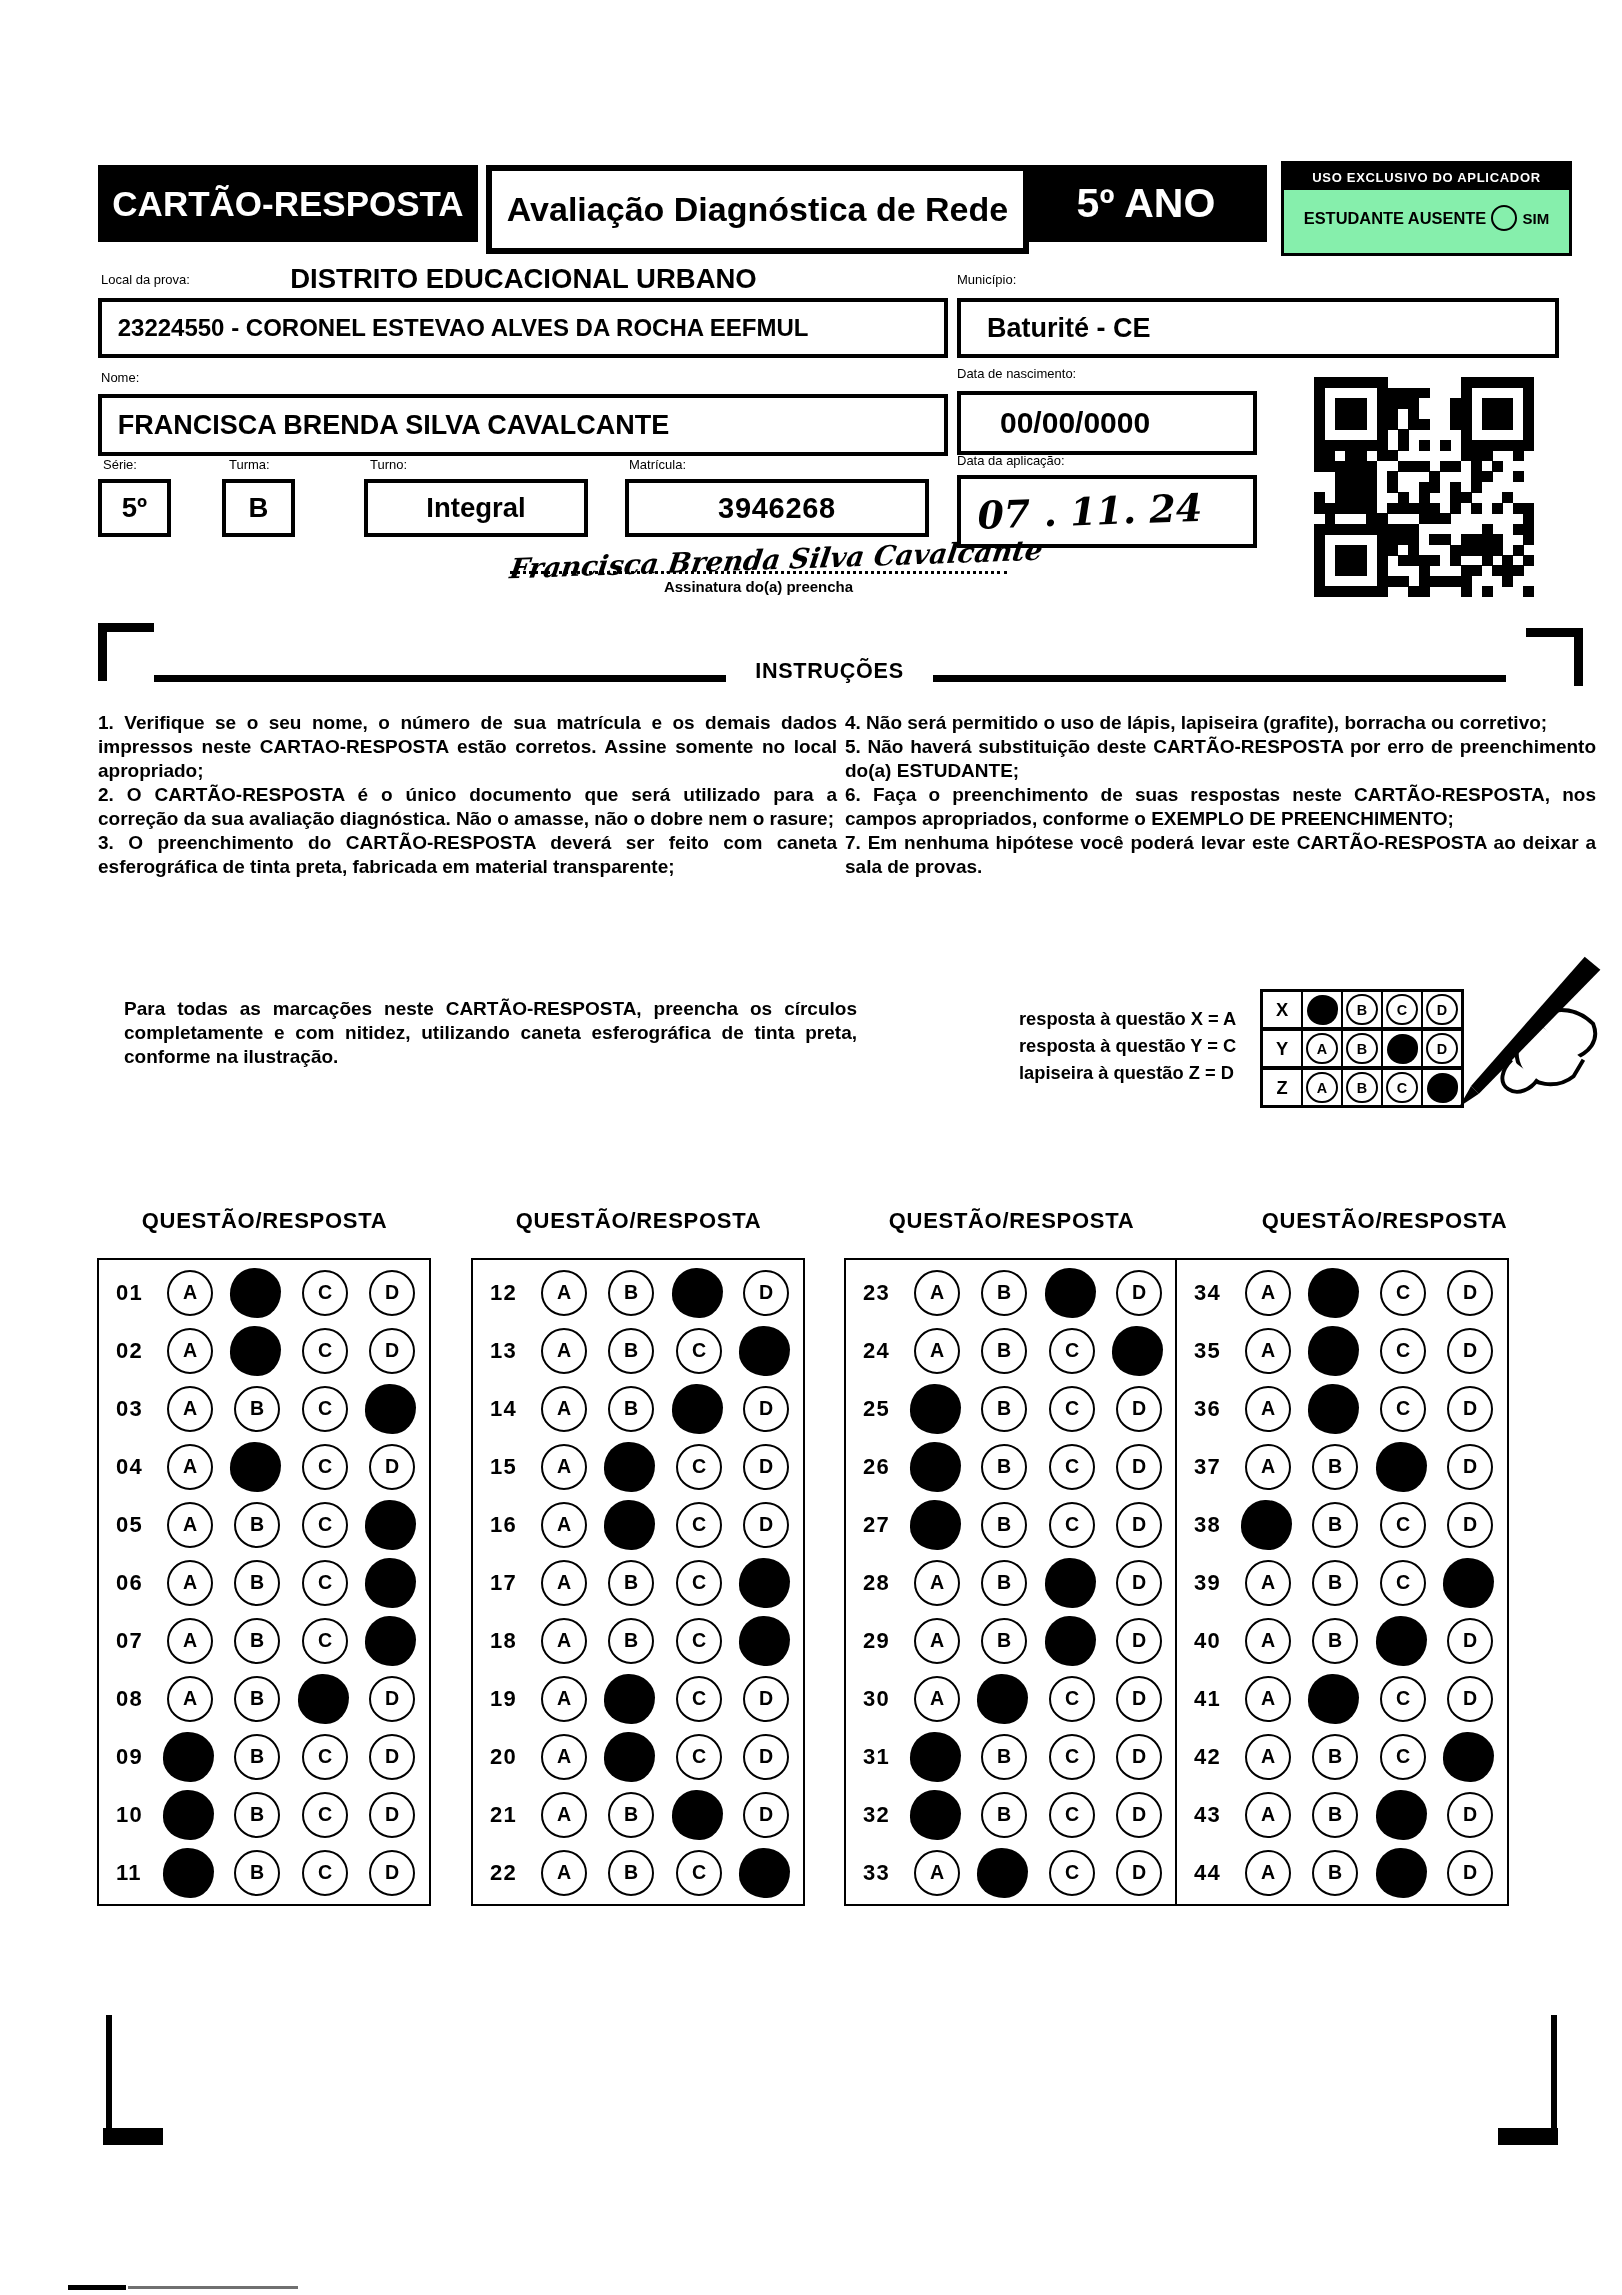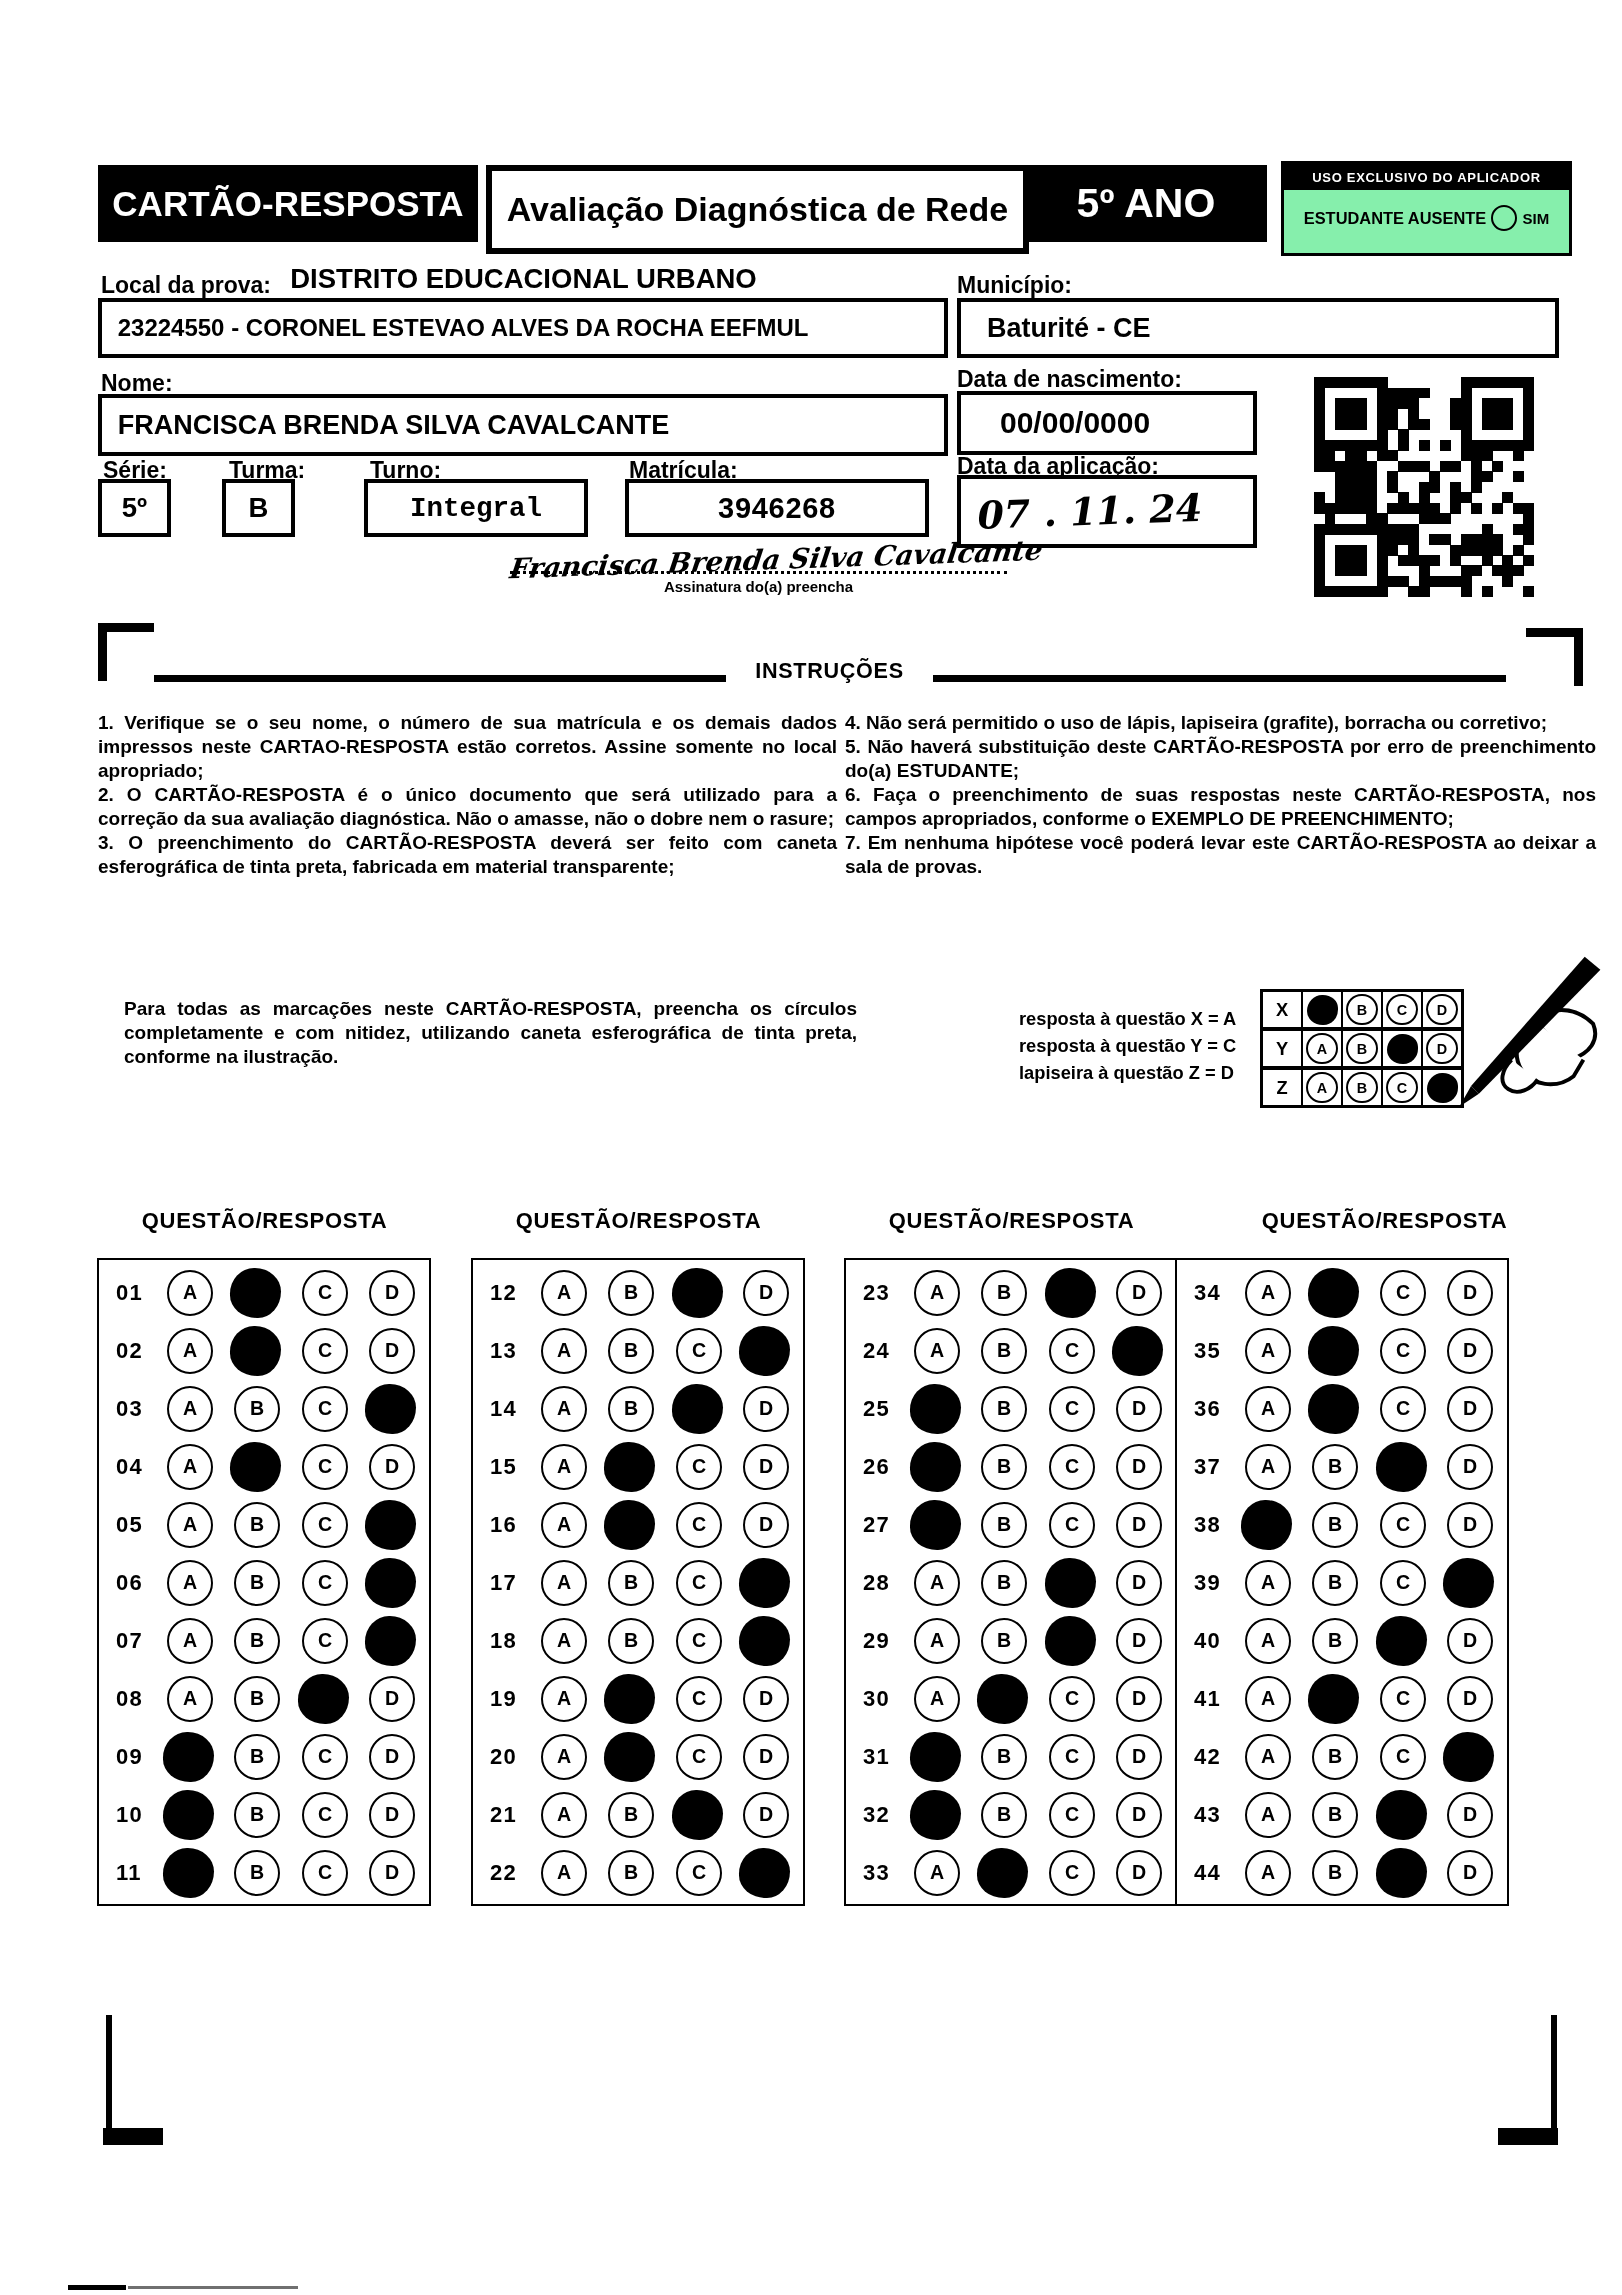--- a/index.html
+++ b/index.html
@@ -1,21 +1,21 @@
 <!DOCTYPE html>
 <html style="font-size:10.5px"><head>
 <meta charset="utf-8">
 <style>
   html,body{margin:0;padding:0;background:#fff;}
   #page{position:relative;width:1623px;height:2295px;background:#fff;color:#000;
         font-family:"Liberation Sans",sans-serif;overflow:hidden;}
   .abs{position:absolute;}
   .blackbar{background:#000;color:#fff;display:flex;align-items:center;justify-content:center;}
   .borderbox{border:4.6px solid #000;background:#fff;display:flex;align-items:center;}
-  .fieldlabel{font-weight:bold;font-size:23px;}
+  .fieldlabel{font-weight:normal;font-size:13px;}
   .instr{font-weight:bold;font-size:19px;line-height:24px;text-align:justify;}
   .instr p{margin:0;}
   .legendline{font-weight:bold;font-size:18.3px;line-height:27px;white-space:nowrap;}
   .gridtitle{font-weight:bold;font-size:22px;text-align:center;letter-spacing:0.7px;}
   .agrid{border:2.6px solid #000;background:#fff;}
   .arow{position:relative;height:58px;}
   .qnum{position:absolute;left:17px;top:50%;transform:translateY(-50%);
         font-weight:bold;font-size:22px;letter-spacing:1.3px;}
   .bubble{position:absolute;top:50%;transform:translateY(-50%);width:42px;height:42px;
           border:2.6px solid #000;border-radius:50%;display:flex;align-items:center;justify-content:center;
@@ -337,21 +337,21 @@
     <span style="font-size:27.5px;font-weight:bold;">5º</span>
   </div>
 
   <span class="abs fieldlabel" style="left:229px;top:457px;">Turma:</span>
   <div class="abs borderbox" style="left:222px;top:479px;width:65px;height:50px;justify-content:center;">
     <span style="font-size:27.5px;font-weight:bold;">B</span>
   </div>
 
   <span class="abs fieldlabel" style="left:370px;top:457px;">Turno:</span>
   <div class="abs borderbox" style="left:364px;top:479px;width:216px;height:50px;justify-content:center;">
-    <span style="font-size:27.5px;font-weight:bold;font-family:Liberation Mono, monospace;">Integral</span>
+    <span style="font-size:27.5px;font-weight:bold;">Integral</span>
   </div>
 
   <span class="abs fieldlabel" style="left:629px;top:457px;">Matrícula:</span>
   <div class="abs borderbox" style="left:625px;top:479px;width:296px;height:50px;justify-content:center;">
     <span style="font-size:29px;font-weight:bold;letter-spacing:0.7px;">3946268</span>
   </div>
 
   <span class="abs fieldlabel" style="left:957px;top:453px;">Data da aplicação:</span>
   <div class="abs borderbox" style="left:957px;top:475px;width:292px;height:65px;">
     <span class="handwriting" style="font-size:38px;padding-left:16.4px;transform:rotate(-2deg);">07 . 11. 24</span>

